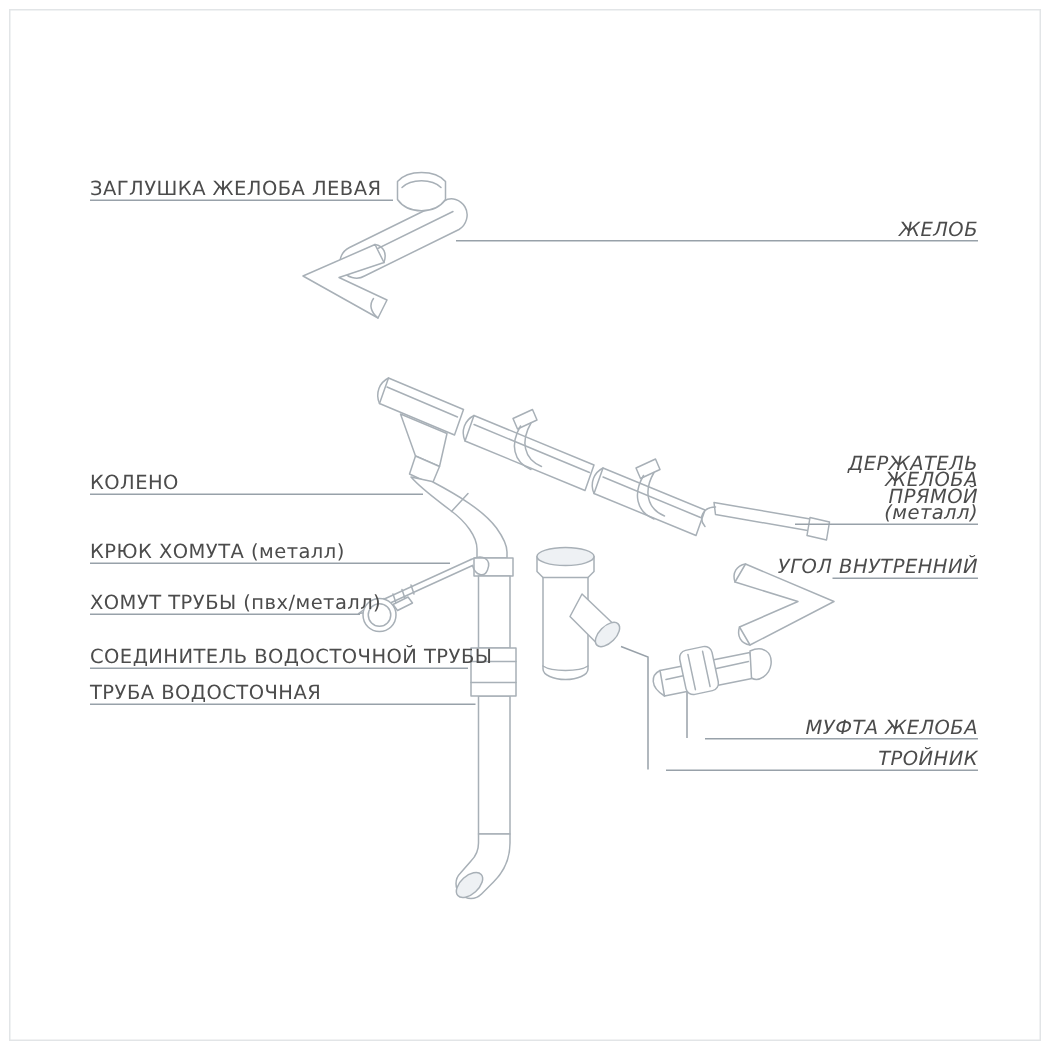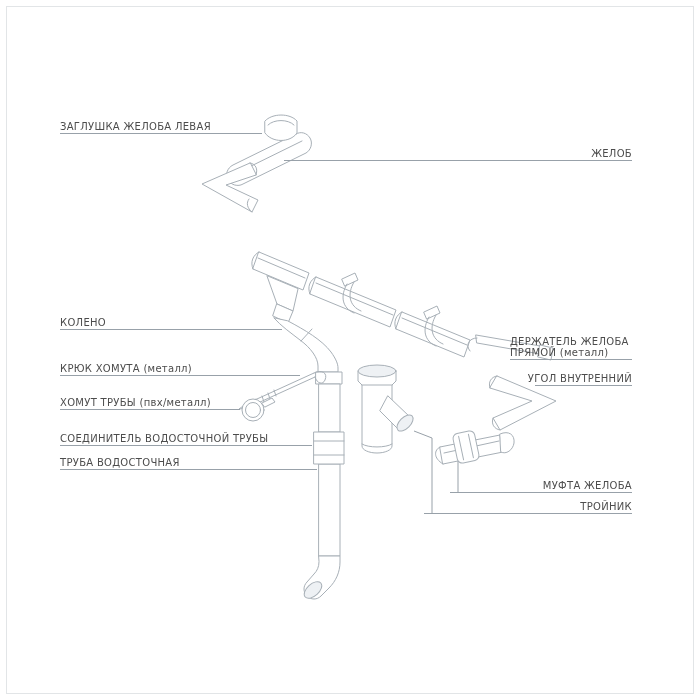--- a/index.html
+++ b/index.html
@@ -1,25 +1,25 @@
 <!DOCTYPE html>
 <html><head>
 <meta charset="utf-8">
 <style>
   html,body{margin:0;padding:0;background:#ffffff;}
   .stage{position:relative;width:700px;height:700px;background:#fff;overflow:hidden;
          font-family:"DejaVu Sans",sans-serif;}
   .frame{position:absolute;inset:6px;border:1px solid #e2e5e7;pointer-events:none;}
   svg.art{position:absolute;left:0;top:0;}
   .lbl{position:absolute;box-sizing:border-box;height:14px;border-bottom:1px solid #98a1a9;
-       font-size:10px;line-height:11px;color:#4c4c4c;letter-spacing:.3px;
+       font-size:13px;line-height:11px;color:#4c4c4c;letter-spacing:.3px;
        display:flex;align-items:flex-end;padding-bottom:1px;white-space:nowrap;z-index:3;}
   .lbl.l{left:60px;}
-  .lbl.r{right:68px;justify-content:flex-end;text-align:left;}
-  .lbl.two{height:25px;white-space:normal;line-height:11px;margin-top:10px;}
+  .lbl.r{right:48px;justify-content:flex-end;text-align:right;font-style:italic;}
+  .lbl.two{height:25px;white-space:normal;line-height:11px;}
 </style>
 </head>
 <body>
 
 <div class="stage">
   <div class="frame"></div>
 
   <svg class="art" width="700" height="700" viewBox="0 0 700 700">
 
     <g fill="none" stroke="#98a1a9" stroke-width="1">

